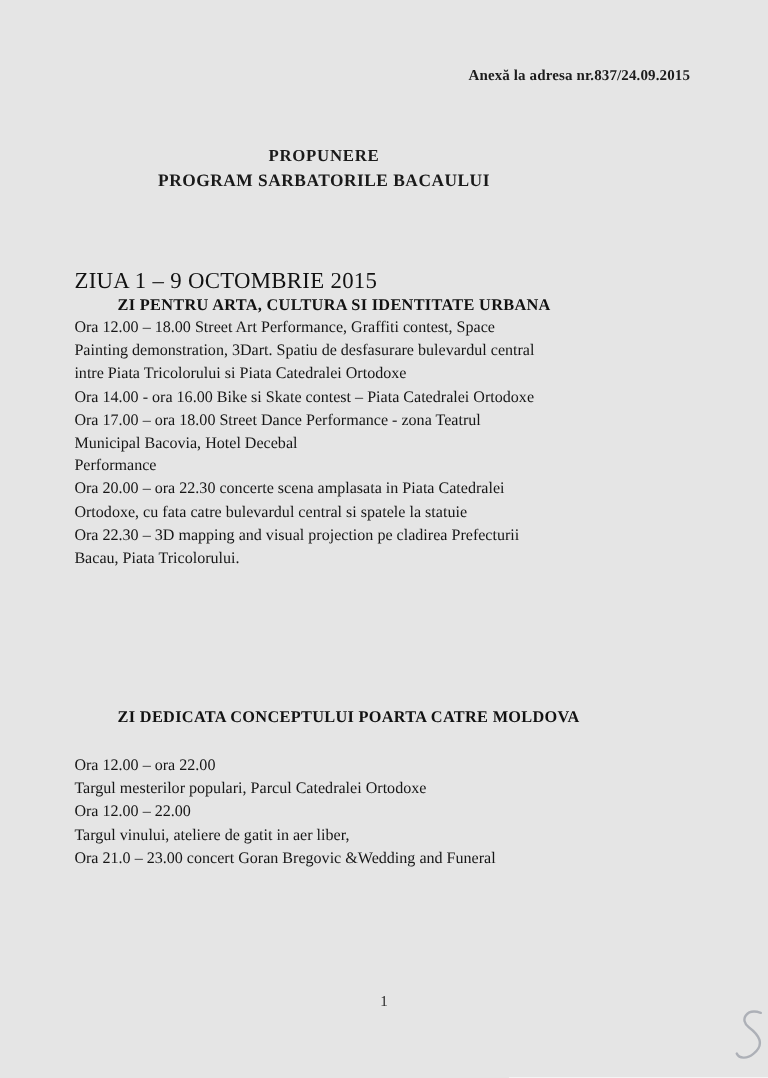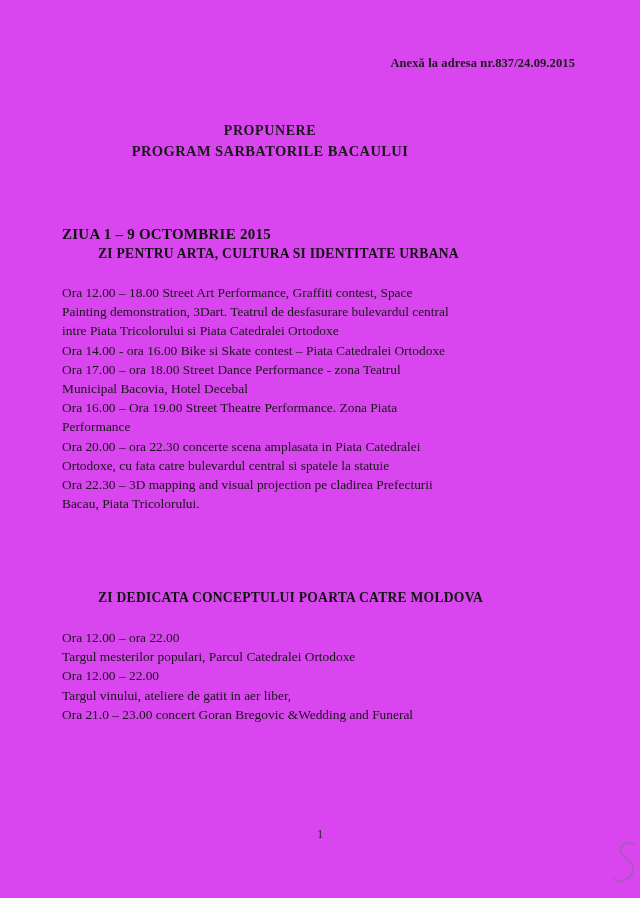--- a/index.html
+++ b/index.html
@@ -13,21 +13,21 @@
     position: relative;
     overflow: hidden;
     font-family: "Liberation Serif", "DejaVu Serif", serif;
     color: #1a1a1a;
     -webkit-font-smoothing: antialiased;
   }
 
   .page {
     position: absolute;
     inset: 0;
-    background: #d946ef;
+    background: #e5e5e5;
   }
 
   
   .annex-ref {
     position: absolute;
     top: 56px;
     right: 65px;
     font-family: "Liberation Serif", "DejaVu Serif", serif;
     font-weight: bold;
     font-size: 12.5px;
@@ -63,39 +63,38 @@
   
   .day-section {
     position: absolute;
     left: 62px;
     width: 520px;
   }
   #day-1 { top: 225px; }
   #day-2 { top: 588px; }
 
   .day-heading {
-    font-weight: bold;
-    font-size: 15px;
+    font-weight: normal;
+    font-size: 19px;
     letter-spacing: 0.25px;
     line-height: 19px;
     color: #121212;
     white-space: nowrap;
   }
   .day-subheading {
     font-weight: bold;
     font-size: 13.6px;
     letter-spacing: 0.25px;
     line-height: 19px;
     color: #121212;
     margin-left: 36px;
     white-space: nowrap;
   }
 
   .day-body {
-    margin-top: 20px;
     font-size: 13.4px;
     line-height: 19.2px;
     color: #161616;
   }
   #day-2 .day-body {
     margin-top: 21px;
   }
   .body-line {
     white-space: nowrap;
     font-size: 13.4px;
@@ -134,26 +133,25 @@
   <div class="doc-title-block">
     <div class="doc-title-line1">PROPUNERE</div>
     <div class="doc-title-line2">PROGRAM SARBATORILE BACAULUI</div>
   </div>
 
   <section class="day-section" id="day-1">
     <div class="day-heading">ZIUA 1 – 9 OCTOMBRIE 2015</div>
     <div class="day-subheading">ZI PENTRU ARTA, CULTURA SI IDENTITATE URBANA</div>
     <div class="day-body">
       <div class="body-line">Ora 12.00 – 18.00  Street Art Performance, Graffiti contest, Space</div>
-      <div class="body-line">Painting demonstration, 3Dart. Teatrul de desfasurare bulevardul central</div>
+      <div class="body-line">Painting demonstration, 3Dart. Spatiu de desfasurare bulevardul central</div>
       <div class="body-line">intre Piata Tricolorului si Piata Catedralei Ortodoxe</div>
       <div class="body-line">Ora 14.00 - ora 16.00 Bike si Skate contest – Piata Catedralei Ortodoxe</div>
       <div class="body-line">Ora 17.00 – ora 18.00 Street Dance Performance  -  zona Teatrul</div>
       <div class="body-line">Municipal Bacovia, Hotel Decebal</div>
-      <div class="body-line">Ora 16.00 – Ora 19.00 Street Theatre Performance. Zona Piata</div>
       <div class="body-line">Performance</div>
       <div class="body-line">Ora 20.00 – ora 22.30 concerte scena amplasata in Piata Catedralei</div>
       <div class="body-line">Ortodoxe, cu fata catre  bulevardul central si spatele la statuie</div>
       <div class="body-line">Ora 22.30 – 3D mapping and visual projection pe cladirea Prefecturii</div>
       <div class="body-line">Bacau, Piata Tricolorului.</div>
     </div>
   </section>
 
   <section class="day-section" id="day-2">
     <div class="day-subheading">ZI DEDICATA CONCEPTULUI POARTA CATRE MOLDOVA</div>

